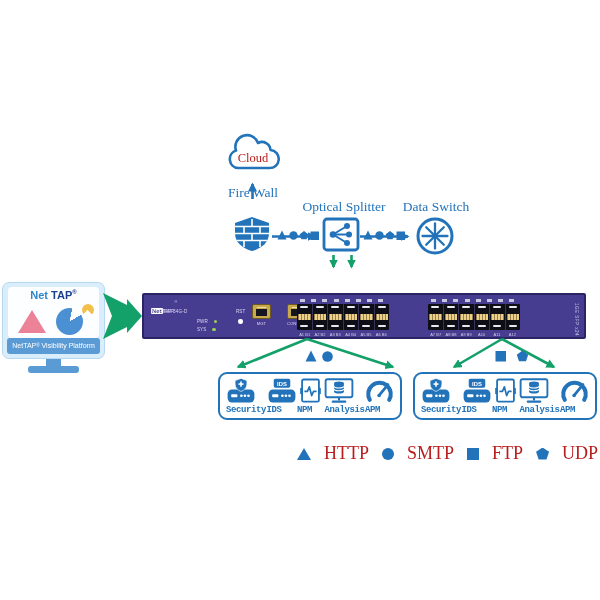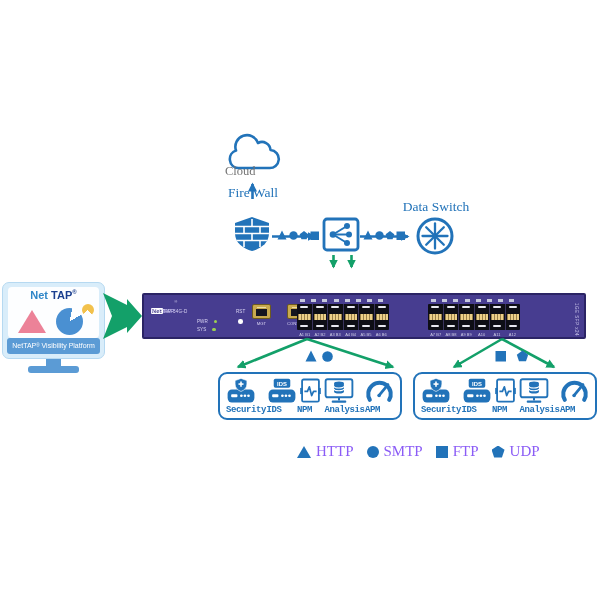--- a/index.html
+++ b/index.html
@@ -60,39 +60,40 @@
   .tool-box{top:372px;width:184px;height:48px;background:#fff;border:2.2px solid #2273b9;border-radius:9px;
             box-sizing:border-box;display:flex;align-items:center;justify-content:space-between;padding:3px 6px 2px;}
   .tb-left{left:218px;} .tb-right{left:413px;}
   .tool{display:flex;flex-direction:column;align-items:flex-start;}
   .tool-label{font-family:"Liberation Mono",monospace;font-size:9px;font-weight:600;color:#2273b9;
               letter-spacing:-.4px;white-space:nowrap;margin-top:1px;}
 
   
   .legend{left:297px;top:443px;display:flex;align-items:center;}
   .lg-item{display:flex;align-items:center;margin-right:13px;}
-  .lg-label{font-size:15px;color:#8b5cf6;margin-left:5px;}
+  .lg-label{font-size:18px;color:#b91c1c;margin-left:13px;}
   .lg-tri{width:0;height:0;border-left:7px solid transparent;border-right:7px solid transparent;border-bottom:12px solid #2273b9;}
   .lg-cir{width:12px;height:12px;border-radius:50%;background:#2273b9;}
   .lg-sq{width:12px;height:12px;background:#2273b9;}
   .lg-pent{width:13px;height:12px;background:#2273b9;clip-path:polygon(50% 0,100% 36%,80% 100%,20% 100%,0 36%);}
 
   .overlay{left:0;top:0;pointer-events:none;}
 </style>
 </head>
 <body>
 
 <div class="canvas">
 
   <svg class="a" style="left:225px;top:132px" width="56" height="46" viewBox="0 0 56 46">
     <path d="M13 36 A9 9 0 0 1 11 18.5 A11.5 11.5 0 0 1 33 11 A8.5 8.5 0 0 1 45.5 18 A8.5 8.5 0 0 1 44 36 Z" fill="#ffffff" stroke="#2273b9" stroke-width="2.6" stroke-linejoin="round"></path>
   </svg>
-  <div class="a" style="left:225px;top:164px;width:56px;font-size:12.5px;color:#737373">Cloud</div>
+  <div class="a" style="left:225px;top:151px;width:56px;font-size:12.5px;text-align:center;color:#b91c1c">Cloud</div>
 
   <div class="a lbl13" style="left:214px;top:185px;width:78px">Fire Wall</div>
+  <div class="a lbl13" style="left:296px;top:199px;width:96px">Optical Splitter</div>
   <div class="a lbl13" style="left:394px;top:199px;width:84px">Data Switch</div>
 
   <svg class="a" style="left:233px;top:216px" width="38" height="36" viewBox="0 0 38 36">
     <defs>
         <clipPath id="shc">
           <path d="M19 1 L36 7 V17 C36 27 28 32.5 19 35 C10 32.5 2 27 2 17 V7 Z"></path>
         </clipPath>
       </defs>
     <path d="M19 1 L36 7 V17 C36 27 28 32.5 19 35 C10 32.5 2 27 2 17 V7 Z" fill="#2273b9"></path>
     <g clip-path="url(#shc)" stroke="#ffffff" stroke-width="1.6">

